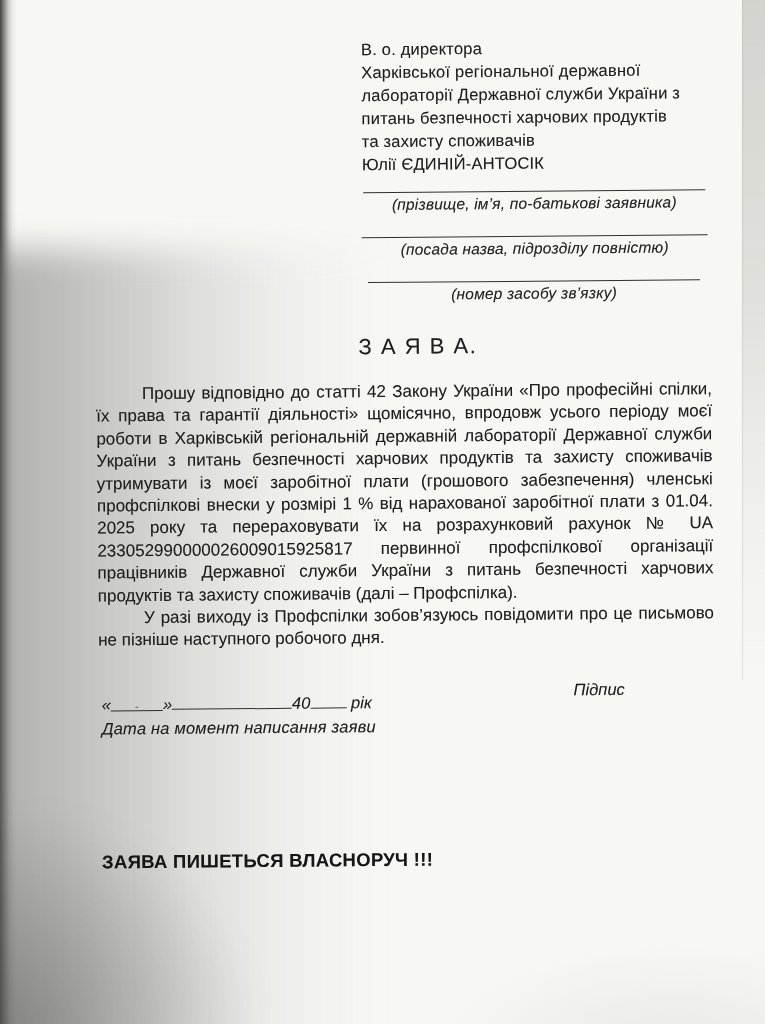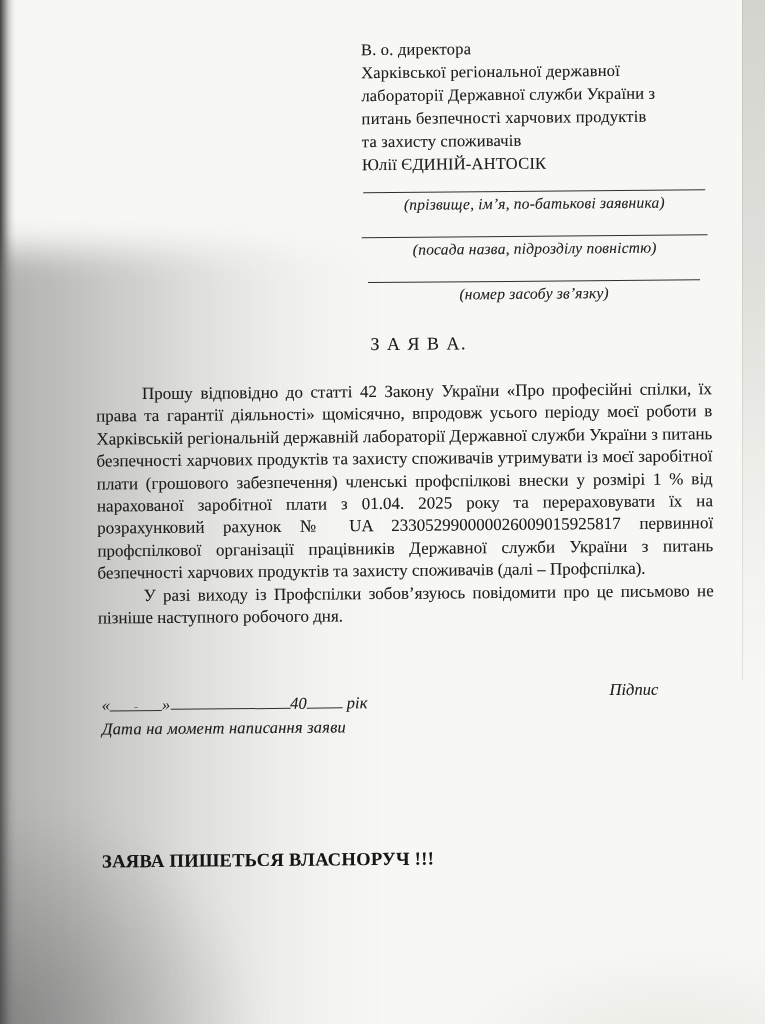--- a/index.html
+++ b/index.html
@@ -2,21 +2,21 @@
 <html lang="uk"><head>
 <meta charset="utf-8">
 <style>
   html, body { margin: 0; padding: 0; background: #e9e9e6; }
 
   .page {
     position: relative;
     width: 765px;
     height: 1024px;
     overflow: hidden;
-    font-family: Liberation Serif, serif;
+    font-family: Liberation Sans, sans-serif;
     color: #1e1e1e;
     background:
       
       linear-gradient(90deg,
         rgba(42,42,42,0.88) 0px,
         rgba(70,70,70,0.55) 5px,
         rgba(110,110,110,0.28) 9px,
         rgba(150,150,150,0.10) 13px,
         rgba(150,150,150,0) 17px),
       
@@ -91,22 +91,22 @@
     font-size: 15.5px;
     letter-spacing: 0.2px;
     color: #242424;
   }
   .blank.b1 { left: 366px; top: 192px; width: 342px; }
   .blank.b2 { left: 364px; top: 237px; width: 346px; }
   .blank.b3 { left: 370px; top: 282px; width: 332px; }
 
   .title {
     position: absolute;
-    left: 372px; top: 334px;
-    font-size: 18px;
+    left: 360px; top: 334px;
+    font-size: 22px;
     letter-spacing: 1.5px;
   }
 
   .bodytext {
     position: absolute;
     left: 97px; top: 381px;
     width: 616px;
     font-size: 17px;
     line-height: 22.4px;
     text-align: justify;
@@ -127,21 +127,21 @@
     vertical-align: baseline;
     text-align: center;
   }
   .u.day  { width: 52px; }
   .u.mid  { width: 120px; }
   .u.year { width: 36px; }
   .day-mark { font-size: 11px; color: #666; font-style: normal; }
 
   .signature-label {
     position: absolute;
-    left: 608px; top: 682px;
+    left: 572px; top: 682px;
     font-style: italic;
     font-size: 16.5px;
     text-align: center;
   }
 
   .date-caption {
     position: absolute;
     left: 100px; top: 717px;
     font-style: italic;
     font-size: 16.5px;

